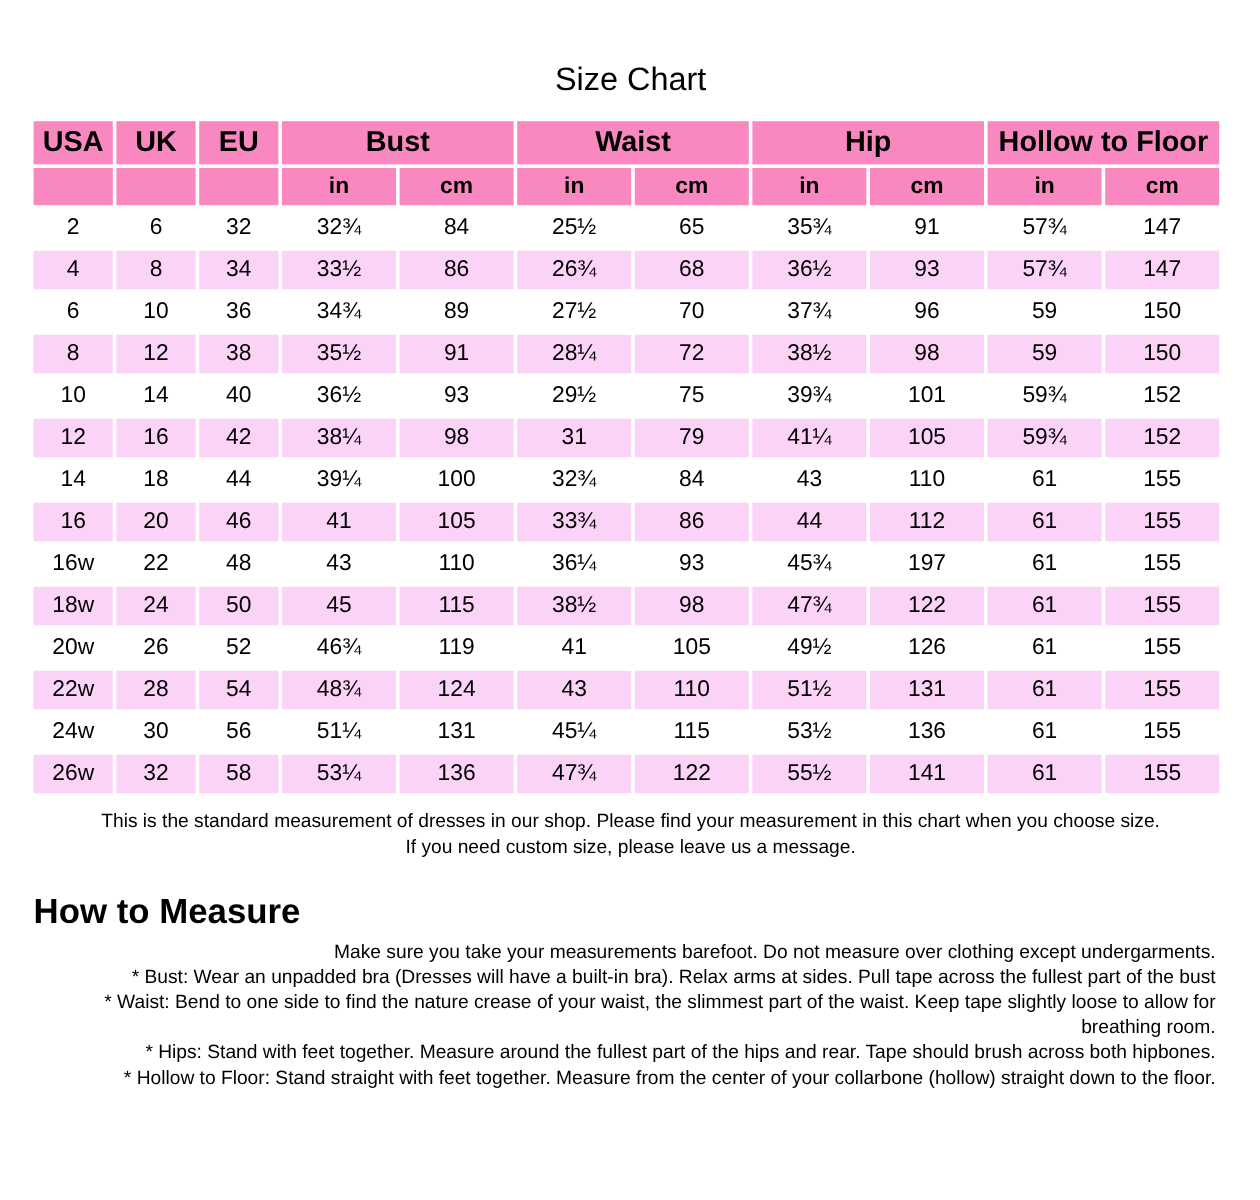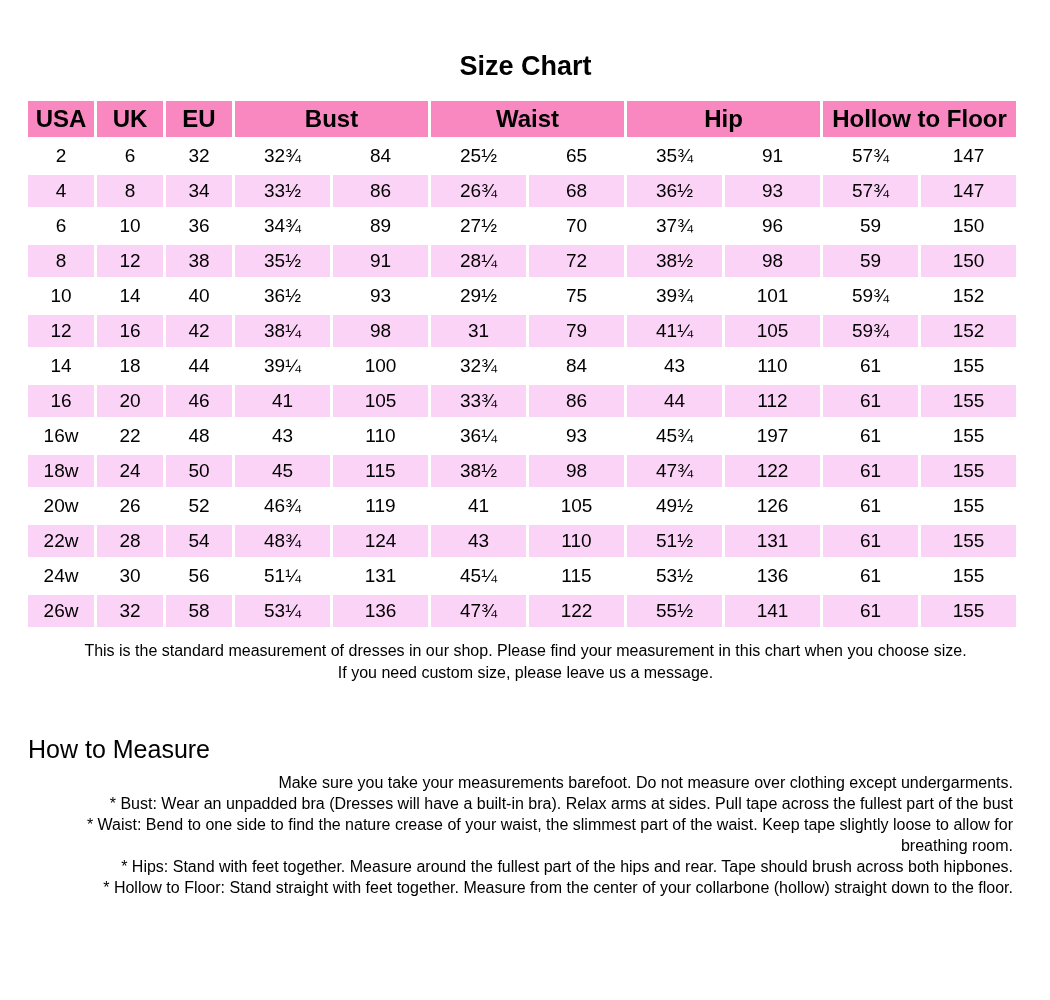--- a/index.html
+++ b/index.html
@@ -9,36 +9,36 @@
     --tx:#000000;
   }
   *{box-sizing:border-box;}
   html,body{margin:0;padding:0;}
   body{
     width:1050px;height:1000px;background:var(--wh);color:var(--tx);
     font-family:"Liberation Sans", sans-serif;overflow:hidden;
   }
   .page{padding:50px 27px 0 28px;}
   h1.title{
-    margin:0 0 16px 0;font-size:27px;line-height:32px;font-weight:bold;text-align:center;
+    margin:0 0 16px 0;font-size:27px;line-height:32px;font-weight:normal;text-align:center;
   }
   table.size{
     border-collapse:separate;border-spacing:3px;table-layout:fixed;
     margin-left:-3px;
   }
   col.narrow{width:66px;}
   col.wide{width:95px;}
   th,td{text-align:center;vertical-align:middle;padding:0;overflow:hidden;white-space:nowrap;}
   tr.group th{background:var(--hp);font-size:24px;font-weight:bold;height:36px;}
   tr.units th{background:var(--hp);font-size:19px;font-weight:bold;height:31px;}
   tbody td{font-size:19px;height:32px;background:var(--wh);}
   tbody tr.alt td{background:var(--lp);}
   .note{margin:0;font-size:16px;line-height:22px;text-align:center;}
   .notes{margin-top:10px;}
-  h2.howto-head{margin:50px 0 8px 0;font-size:25px;line-height:30px;font-weight:normal;}
+  h2.howto-head{margin:27px 0 8px 0;font-size:29px;line-height:30px;font-weight:bold;}
   .howto p{margin:0;font-size:16px;line-height:21px;padding-left:14px;text-indent:-14px;max-width:985px;text-align:right;}
 </style>
 </head>
 <body>
 
 <div class="page">
 
   <h1 class="title">Size Chart</h1>
 
   <table class="size">
@@ -57,20 +57,33 @@
     </colgroup>
     <thead>
         <tr class="group">
           <th colspan="1">USA</th>
           <th colspan="1">UK</th>
           <th colspan="1">EU</th>
           <th colspan="2">Bust</th>
           <th colspan="2">Waist</th>
           <th colspan="2">Hip</th>
           <th colspan="2">Hollow to Floor</th>
+        </tr>
+        <tr class="units">
+          <th></th>
+          <th></th>
+          <th></th>
+          <th>in</th>
+          <th>cm</th>
+          <th>in</th>
+          <th>cm</th>
+          <th>in</th>
+          <th>cm</th>
+          <th>in</th>
+          <th>cm</th>
         </tr>
       </thead>
     <tbody>
         <tr>
           <td>2</td>
           <td>6</td>
           <td>32</td>
           <td>32¾</td>
           <td>84</td>
           <td>25½</td>

